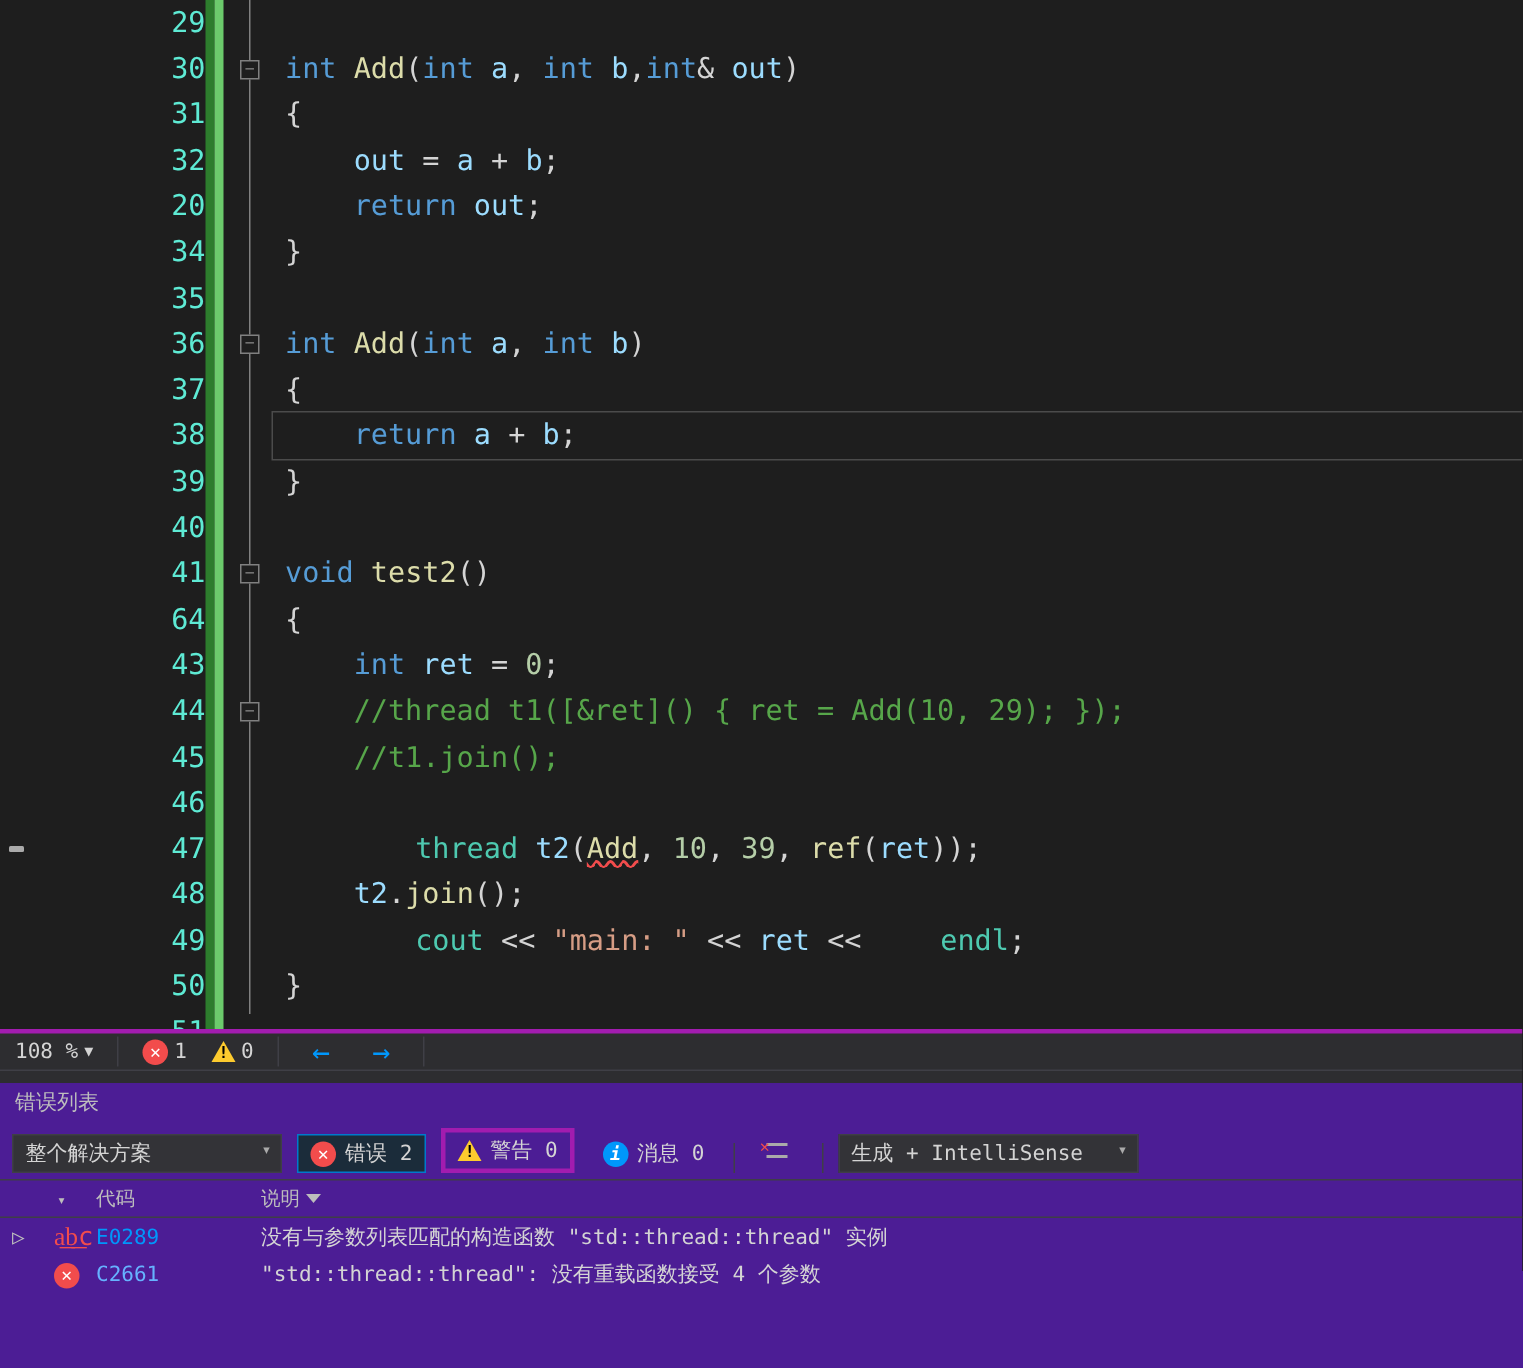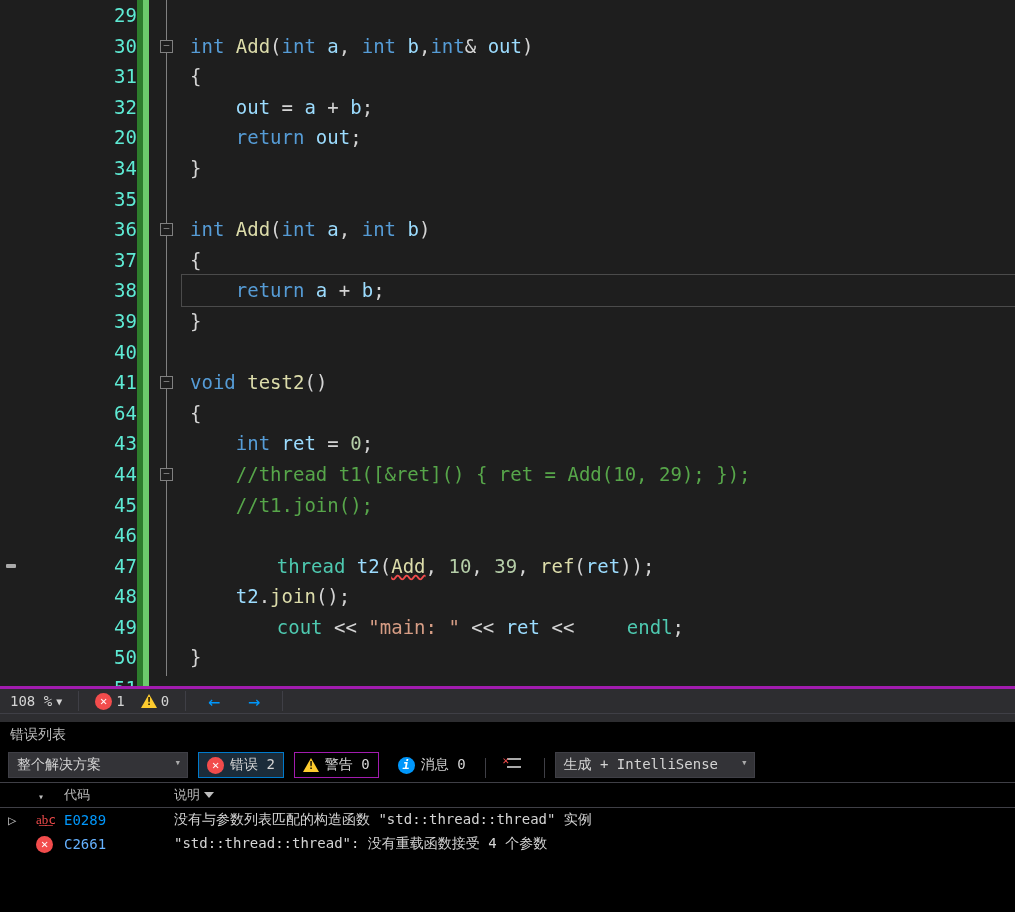--- a/index.html
+++ b/index.html
@@ -35,21 +35,21 @@
 .dd-arrow { color:#d4d4d4; font-size:10px;}
 .icon-circle { width:17px; height:17px; border-radius:50%; display:inline-flex; align-items:center; justify-content:center; font-weight:bold; font-size:12px; }
 .err-ic { background:#f24c4c; color:#fff; }
 .warn-ic { width:0;height:0;border-left:8px solid transparent;border-right:8px solid transparent;border-bottom:14px solid #fdcb2e; position:relative; display:inline-block; }
 .warn-ic::after{content:"!";position:absolute;left:-3px;top:1px;color:#000;font-size:11px;font-weight:bold;}
 .nav-arrow { color:#0097fb; font-size:20px; cursor:pointer; padding:0 6px; }
 .vsep { width:1px; height:20px; background:#3f3f46; }
 
 .panel-divider { height:8px; background:#2d2d30; }
 
-.error-list { background:#000000; height:190px; display:flex; flex-direction:column; font-size:14px; color:#d4d4d4; }
+.error-list { background:#4c1d95; height:190px; display:flex; flex-direction:column; font-size:14px; color:#d4d4d4; }
 .el-title { padding:4px 10px; font-size:14px; color:#bdbdbd; }
 .el-toolbar { display:flex; align-items:flex-end; gap:10px; padding:4px 8px; }
 .el-dd { background:#333337; border:1px solid #3f3f46; color:#d4d4d4; padding:3px 22px 3px 8px; position:relative; cursor:pointer; font-size:14px; }
 .el-dd::after{content:"▾"; position:absolute; right:6px; top:3px; color:#aaa; font-size:11px;}
 .filter-btn { display:inline-flex; align-items:center; gap:6px; padding:3px 8px; border:1px solid transparent; cursor:pointer; font-size:14px;}
 .filter-btn.active { border:1px solid #007acc; background:#1b2c3a; }
 .info-ic { width:17px;height:17px;border-radius:50%;background:#0097fb;color:#fff;display:inline-flex;align-items:center;justify-content:center;font-size:12px;font-weight:bold;font-style:italic;}
 .filter-icon { display:inline-block; position:relative; width:20px; height:18px;}
 .filter-icon::before{content:"";position:absolute;left:2px;top:2px;width:14px;height:6px;border-top:2px solid #aaa;border-bottom:2px solid #aaa;}
 .filter-icon::after{content:"✕";position:absolute;left:-2px;top:-2px;color:#f24c4c;font-size:11px;font-weight:bold;}
@@ -58,21 +58,21 @@
 .colh-sev { width:28px; }
 .colh-code { width:110px; }
 .colh-desc { flex:1; display:flex; align-items:center; gap:4px;}
 .sort-ic { width:0;height:0;border-left:5px solid transparent;border-right:5px solid transparent;border-top:6px solid #bdbdbd; display:inline-block;}
 .el-row { display:flex; align-items:center; padding:3px 8px; font-size:14px; }
 .cell-expand { width:28px; color:#bdbdbd; cursor:pointer; }
 .cell-sev { width:28px; display:flex; align-items:center; }
 .cell-code { width:110px; }
 .code-link { color:#0097fb; cursor:pointer; }
 .code-plain { color:#66b2ff; }
-.abc-ic { font-size:13px; color:#f24c4c; }
+.abc-ic { font-size:17px; color:#f24c4c; }
 .desc-cell { flex:1; color:#d4d4d4; }
 .drop-ic::after{content:"▾";font-size:10px;color:#bdbdbd;margin-left:2px;}
 </style>
 </head>
 <body>
 
 <div class="editor-area">
   <div class="gutter">
     <div class="line-numbers" id="line-numbers">
         <div>29</div>
@@ -145,21 +145,21 @@
 <div class="error-list">
   <div class="el-title">错误列表</div>
   <div class="el-toolbar">
     <div class="el-dd" style="min-width:180px">
       <span>整个解决方案</span>
     </div>
     <div class="filter-btn active">
       <span class="icon-circle err-ic">✕</span>
       <span>错误 2</span>
     </div>
-    <div class="filter-btn" style="border:1px solid #a21caf">
+    <div class="filter-btn" style="border:3px solid #a21caf">
       <span class="warn-ic"></span>
       <span>警告 0</span>
     </div>
     <div class="filter-btn">
       <span class="info-ic">i</span>
       <span>消息 0</span>
     </div>
     <div class="vsep"></div>
     <div class="filter-btn">
       <span class="filter-icon"></span>

